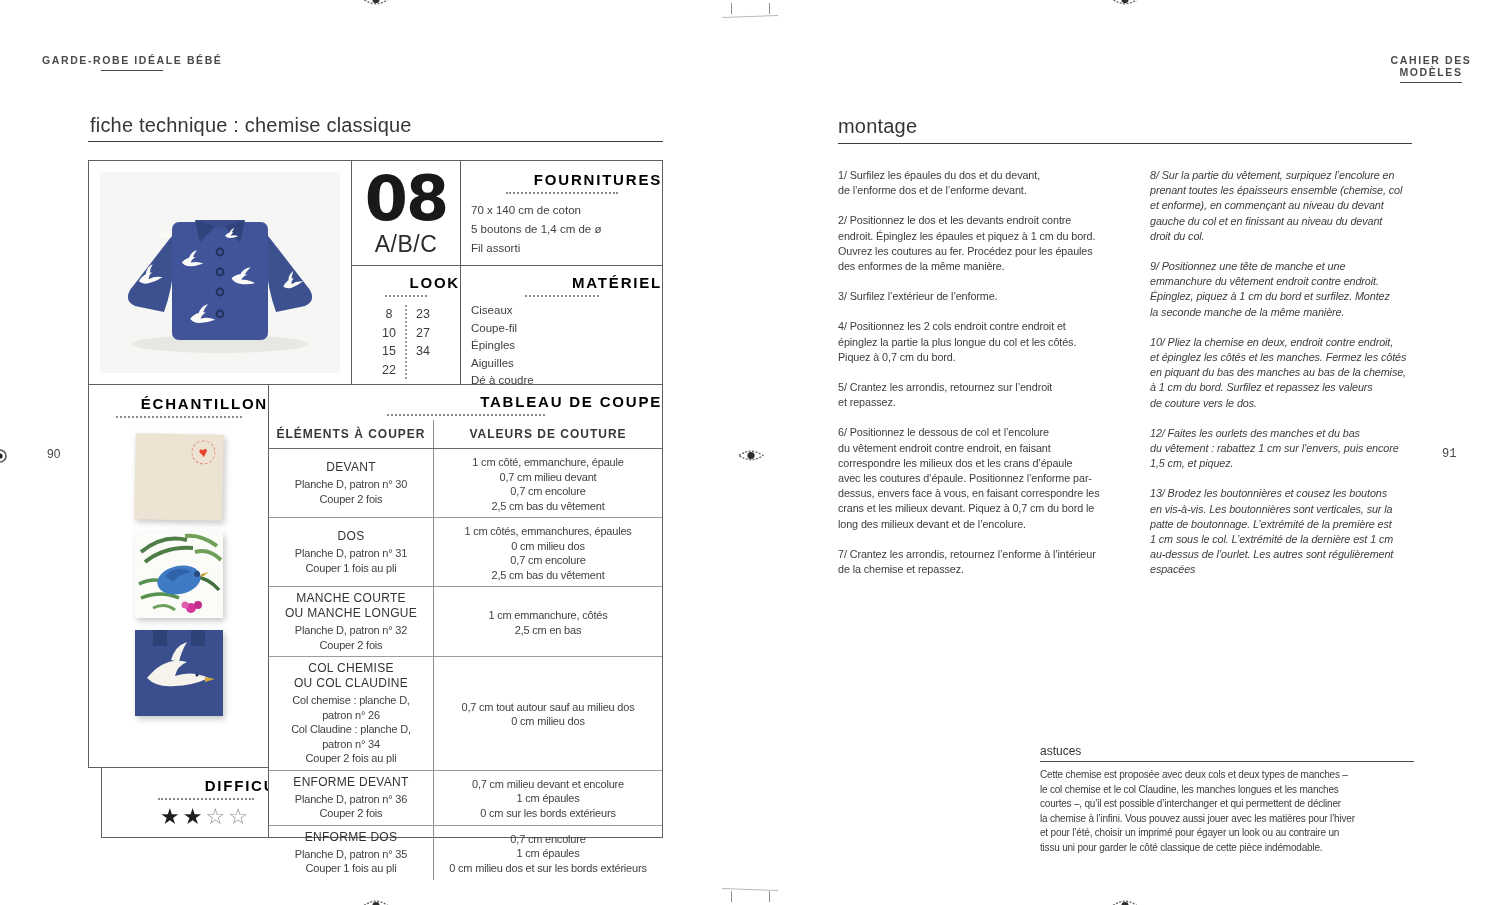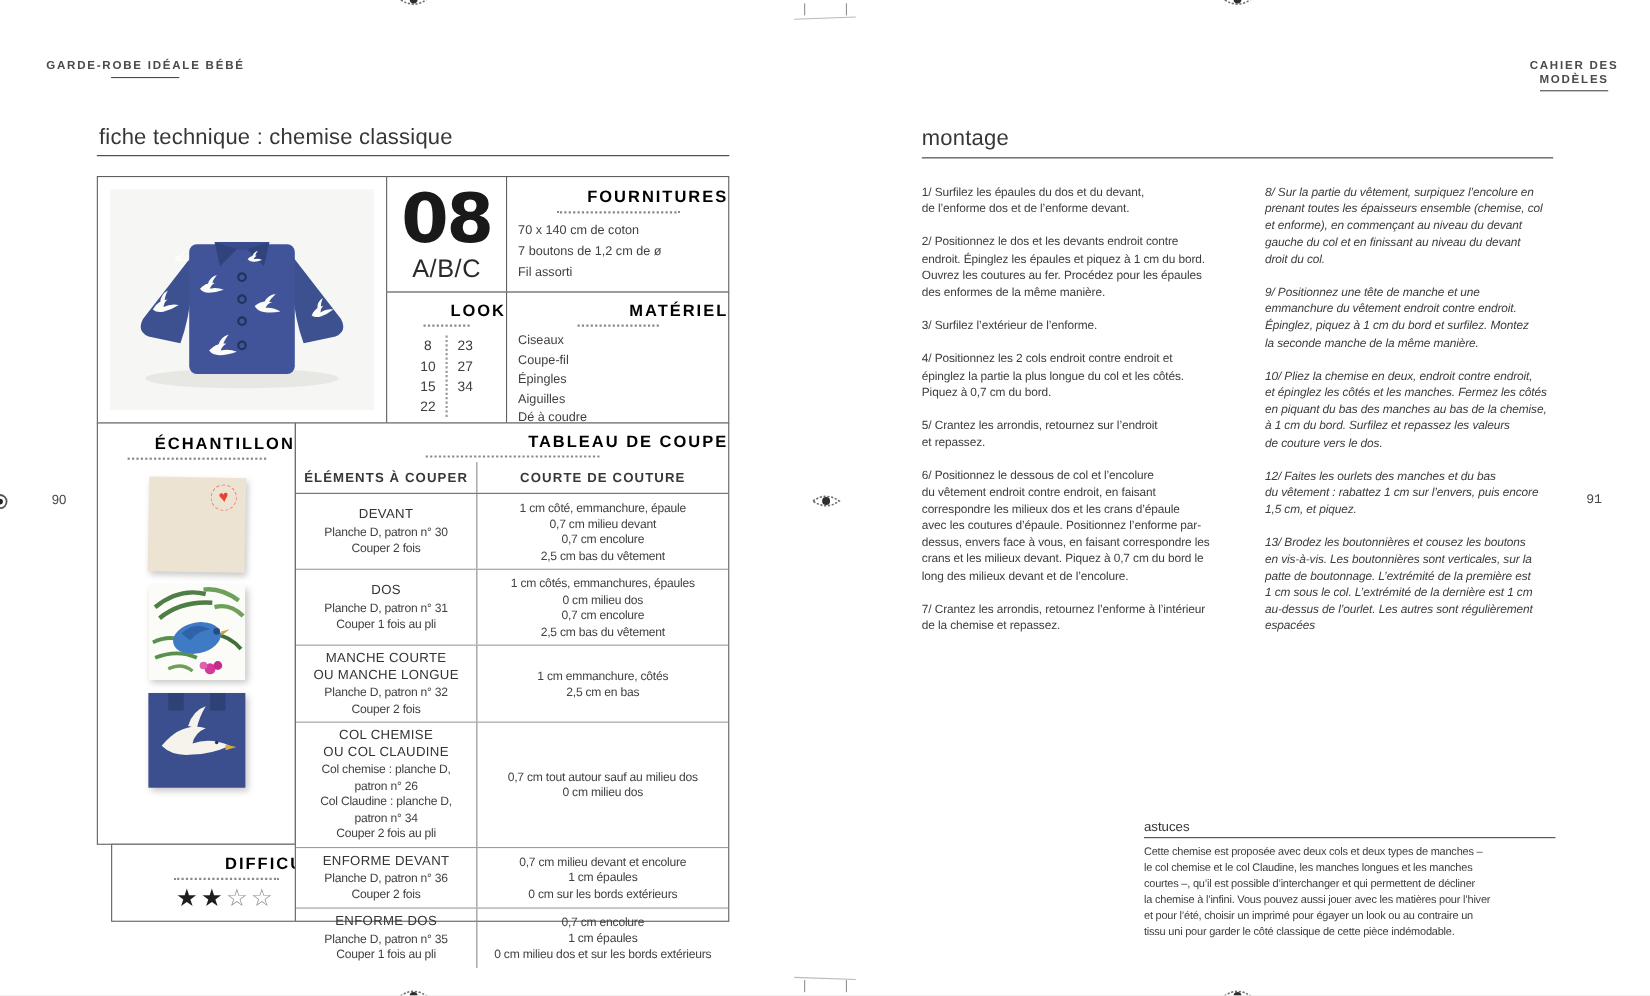--- a/index.html
+++ b/index.html
@@ -103,21 +103,21 @@
   <div class="cell num-cell" style="left:351px;top:160px;width:110px;height:106px;">
     <div class="bignum">08</div>
     <div class="abc">A/B/C</div>
   </div>
 
   <div class="cell" style="left:460px;top:160px;width:203px;height:106px;">
     <div class="dhead" style="margin-top:10px;">FOURNITURES</div>
     <div class="dots" style="width:112px;"></div>
     <div class="plist">
       <div>70 x 140 cm de coton</div>
-      <div>7 boutons de 1,2 cm de ø</div>
+      <div>5 boutons de 1,4 cm de ø</div>
       <div>Fil assorti</div>
     </div>
   </div>
 
   <div class="cell" style="left:351px;top:265px;width:110px;height:120px;">
     <div class="dhead" style="margin-top:8px;">LOOK</div>
     <div class="dots" style="width:42px;"></div>
     <div class="look-cols">
       <div class="lc lc1">
         <div>8</div>
@@ -192,21 +192,21 @@
   <div class="cell" style="left:268px;top:384px;width:395px;height:454px;">
     <div class="tdc-head">
       <div class="dhead">TABLEAU DE COUPE</div>
       <div class="dots" style="width:158px;"></div>
     </div>
     <div class="trow hdr" style="min-height:29px;">
       <div class="tl" style="justify-content:center;">
           <span class="colhdr">ÉLÉMENTS À COUPER</span>
         </div>
       <div class="tr">
-          <span class="colhdr">COURTE DE COUTURE</span>
+          <span class="colhdr">VALEURS DE COUTURE</span>
         </div>
     </div>
     <div class="trow" style="min-height:59px;">
       <div class="tl">
         <div class="rowtitle">DEVANT</div>
         <div class="rowdet">Planche D, patron n° 30
 Couper 2 fois</div>
       </div>
       <div class="tr">
           <div class="rowval">1 cm côté, emmanchure, épaule

